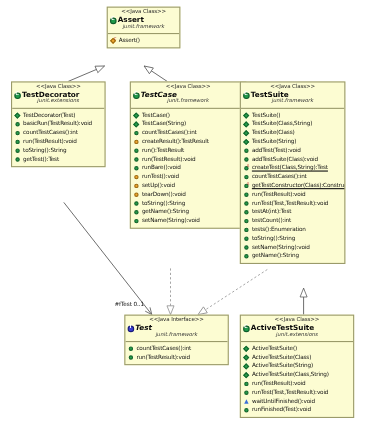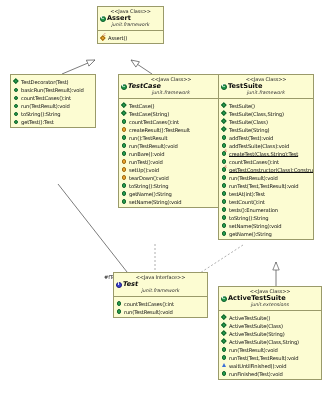--- a/index.html
+++ b/index.html
@@ -254,20 +254,27 @@
         <span class="ic ic-class"></span><span class="cname">Assert</span>
       </span>
       <span class="pkg">junit.framework</span>
     </div>
     <div class="members">
       <span class="member"><span class="ic ic-ctor-s"></span><span class="mtext">Assert()</span></span>
     </div>
   </div>
 
   <div class="uml-class" style="left:10px; top:74px; width:86px;">
+    <div class="hdr">
+      <span class="stereotype">&lt;&lt;Java Class&gt;&gt;</span>
+      <span class="cname-row">
+        <span class="ic ic-class"></span><span class="cname">TestDecorator</span>
+      </span>
+      <span class="pkg">junit.extensions</span>
+    </div>
     <div class="members">
       <span class="member"><span class="ic ic-ctor"></span><span class="mtext">TestDecorator(Test)</span></span>
       <span class="member"><span class="ic ic-pub"></span><span class="mtext">basicRun(TestResult):void</span></span>
       <span class="member"><span class="ic ic-pub"></span><span class="mtext">countTestCases():int</span></span>
       <span class="member"><span class="ic ic-pub"></span><span class="mtext">run(TestResult):void</span></span>
       <span class="member"><span class="ic ic-pub"></span><span class="mtext">toString():String</span></span>
       <span class="member"><span class="ic ic-pub"></span><span class="mtext">getTest():Test</span></span>
     </div>
   </div>
 
@@ -320,21 +327,21 @@
       <span class="member"><span class="ic ic-pub"></span><span class="mtext">testCount():int</span></span>
       <span class="member"><span class="ic ic-pub"></span><span class="mtext">tests():Enumeration</span></span>
       <span class="member"><span class="ic ic-pub"></span><span class="mtext">toString():String</span></span>
       <span class="member"><span class="ic ic-pub"></span><span class="mtext">setName(String):void</span></span>
       <span class="member"><span class="ic ic-pub"></span><span class="mtext">getName():String</span></span>
     </div>
   </div>
 
   <div class="assoc-label" style="left:104px; top:274px;">#fTest 0..1</div>
 
-  <div class="uml-class" style="left:113px; top:272px; width:95px;">
+  <div class="uml-class" style="left:113px; top:286px; width:95px;">
     <div class="hdr">
       <span class="stereotype">&lt;&lt;Java Interface&gt;&gt;</span>
       <span class="cname-row">
         <span class="ic ic-iface"></span><span class="cname italic">Test</span>
       </span>
       <span class="pkg">junit.framework</span>
     </div>
     <div class="members">
       <span class="member"><span class="ic ic-pub"></span><span class="mtext">countTestCases():int</span></span>
       <span class="member"><span class="ic ic-pub"></span><span class="mtext">run(TestResult):void</span></span>

